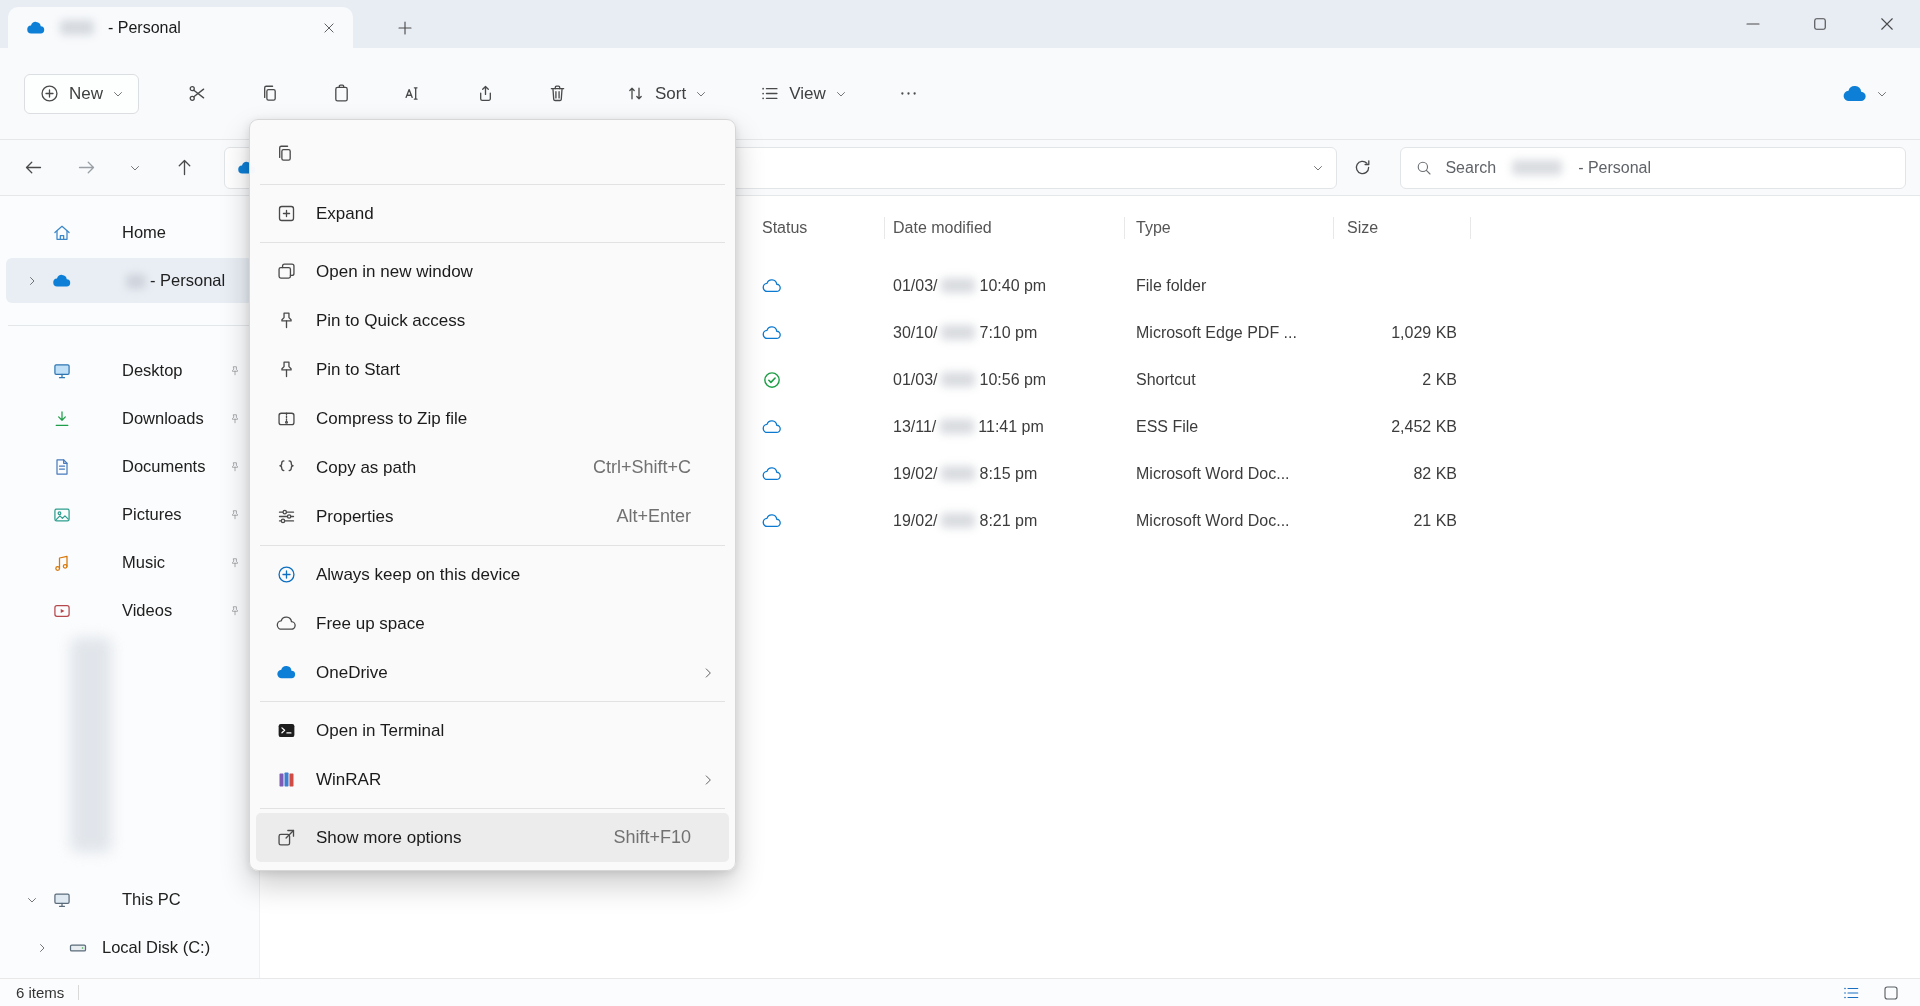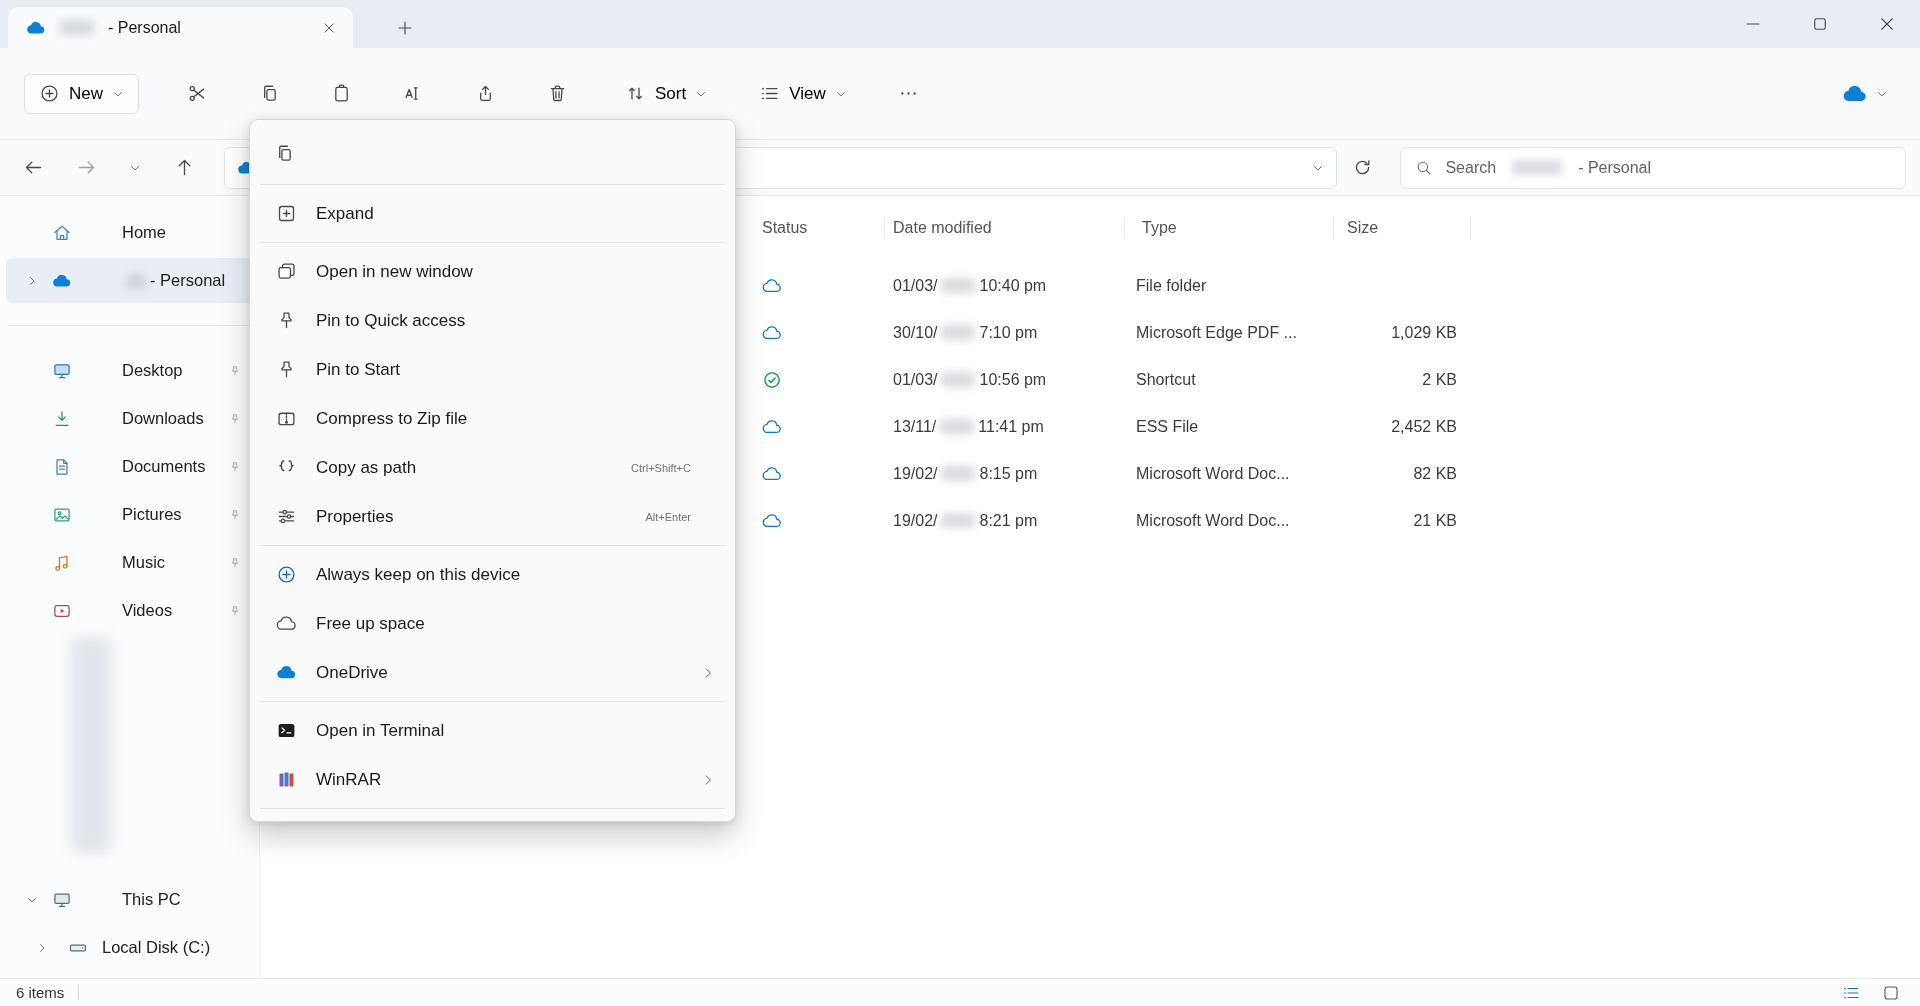--- a/index.html
+++ b/index.html
@@ -28,21 +28,21 @@
                 display: flex; align-items: center; justify-content: center; }
   .win-controls { position: absolute; right: 10px; top: 0; height: 48px; display: flex; }
   .win-btn { width: 46px; height: 48px; display: flex; align-items: center; justify-content: center; margin-left: 21px; }
 
   
   .commandbar { position: absolute; left: 0; top: 48px; width: 1920px; height: 92px;
                 background: #f8fafc; border-bottom: 1px solid #e5e8ea;
                 display: flex; align-items: center; padding-left: 24px; }
   .cmd-new { height: 40px; display: flex; align-items: center; gap: 9px; padding: 0 14px;
              background: #fdfefe; border: 1px solid #dcdfe2; border-radius: 6px; }
-  .cmd-label { font-size: 17px; color: #000000; }
+  .cmd-label { font-size: 17px; color: #404040; }
   .iconbtn { width: 40px; height: 40px; border-radius: 6px; display: flex; align-items: center;
              justify-content: center; margin-left: 32px; }
   .iconbtn.first { margin-left: 38px; }
   .cmd-drop { height: 40px; display: flex; align-items: center; gap: 9px; padding: 0 12px; border-radius: 6px; }
   .cmd-sort { margin-left: 36px; }
   .cmd-view { margin-left: 28px; }
   .cmd-more { margin-left: 30px; width: 40px; justify-content: center; padding: 0; }
   .cmd-cloud { margin-left: auto; margin-right: 22px; display: flex; align-items: center; gap: 8px;
                height: 40px; padding: 0 10px; border-radius: 6px; }
 
@@ -89,37 +89,37 @@
   .hsep { position: absolute; top: 9px; width: 1px; height: 22px; background: #e8e8e8; }
   .frows { position: absolute; left: 0; top: 66px; right: 0; }
   .frow { position: relative; height: 47px; font-size: 16px; color: #3c3c3c; }
   .cell { position: absolute; top: 0; height: 47px; display: flex; align-items: center; }
   .c-status { left: 502px; width: 100px; }
   .c-date   { left: 633px; width: 235px; }
   .c-type   { left: 876px; width: 215px; white-space: nowrap; overflow: hidden; }
   .c-size   { left: 1035px; width: 162px; justify-content: flex-end; }
   .h-status { left: 502px; }
   .h-date   { left: 633px; }
-  .h-type   { left: 876px; margin-left: 6px; }
+  .h-type   { left: 876px; }
   .h-size   { left: 1087px; }
 
   
   .cmenu { position: absolute; left: 249px; top: 119px; width: 487px; z-index: 50;
            background: rgba(250,250,250,.98); border: 1px solid #d7d7d7; border-radius: 9px;
            box-shadow: 0 14px 30px rgba(0,0,0,.20), 0 2px 8px rgba(0,0,0,.10);
            padding: 6px 0 8px 0; }
   .cmenu-iconrow { height: 54px; display: flex; align-items: center; padding: 0 16px; }
   .cmenu-iconbtn { width: 36px; height: 36px; border-radius: 6px; display: flex;
                    align-items: center; justify-content: center; }
   .cmenu-sep { height: 1px; background: #e2e2e2; margin: 4px 10px; }
   .citem { height: 49px; margin: 0 6px; padding: 0 14px 0 20px; border-radius: 5px;
            display: flex; align-items: center; gap: 19px; font-size: 17px; color: #1b1b1b; }
   .citem.hl { background: #ececed; }
   .citem .cico { width: 21px; height: 21px; flex: none; }
-  .cshortcut { margin-left: auto; margin-right: 24px; font-size: 11px; color: #717171; }
+  .cshortcut { margin-left: auto; margin-right: 24px; font-size: 18px; color: #717171; }
   .csub { margin-left: auto; }
 
   
   .statusbar { position: absolute; left: 0; bottom: 0; width: 1920px; height: 28px;
                background: #fbfcfd; border-top: 1px solid #e8e8e8; display: flex;
                align-items: center; padding: 0 16px; font-size: 15px; color: #333; }
   .sb-sep { width: 1px; height: 15px; background: #d9d9d9; margin-left: 14px; }
   .sb-views { margin-left: auto; display: flex; gap: 14px; align-items: center; }
   .sb-viewbtn { width: 26px; height: 22px; display: flex; align-items: center; justify-content: center; border-radius: 4px; }
 
@@ -678,20 +678,29 @@
       </svg>
     <span>WinRAR</span>
     <span class="csub">
       <svg class="ic ic14" viewBox="0 0 24 24">
           <path d="M9 5l7 7-7 7"></path>
         </svg>
     </span>
   </div>
   <div class="cmenu-sep"></div>
 
+  <div class="citem hl">
+    <svg class="ic cico" viewBox="0 0 24 24">
+        <rect x="3.5" y="8.5" width="12" height="12" rx="2"></rect>
+        <path d="M13.5 4H20v6.5"></path>
+        <path d="M20 4l-8.5 8.5"></path>
+      </svg>
+    <span>Show more options</span>
+    <span class="cshortcut">Shift+F10</span>
+  </div>
 </div>
 
 <div class="statusbar">
   <span>6 items</span>
   <span class="sb-sep"></span>
   <span class="sb-views">
     <span class="sb-viewbtn">
       <svg class="ic ic18" viewBox="0 0 24 24" style="stroke:#1b6fc0">
           <path d="M8 6h13M8 12h13M8 18h13"></path>
           <circle cx="4" cy="6" r="1.1" fill="#1b6fc0" stroke="none"></circle>

